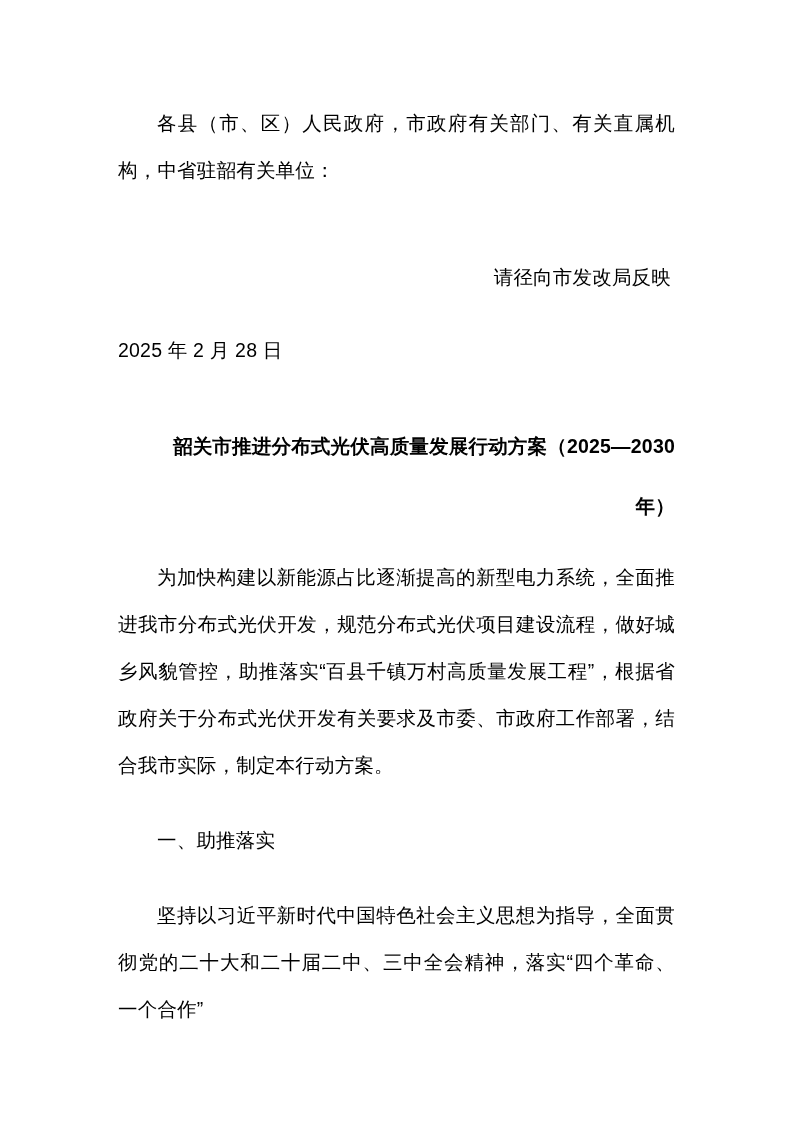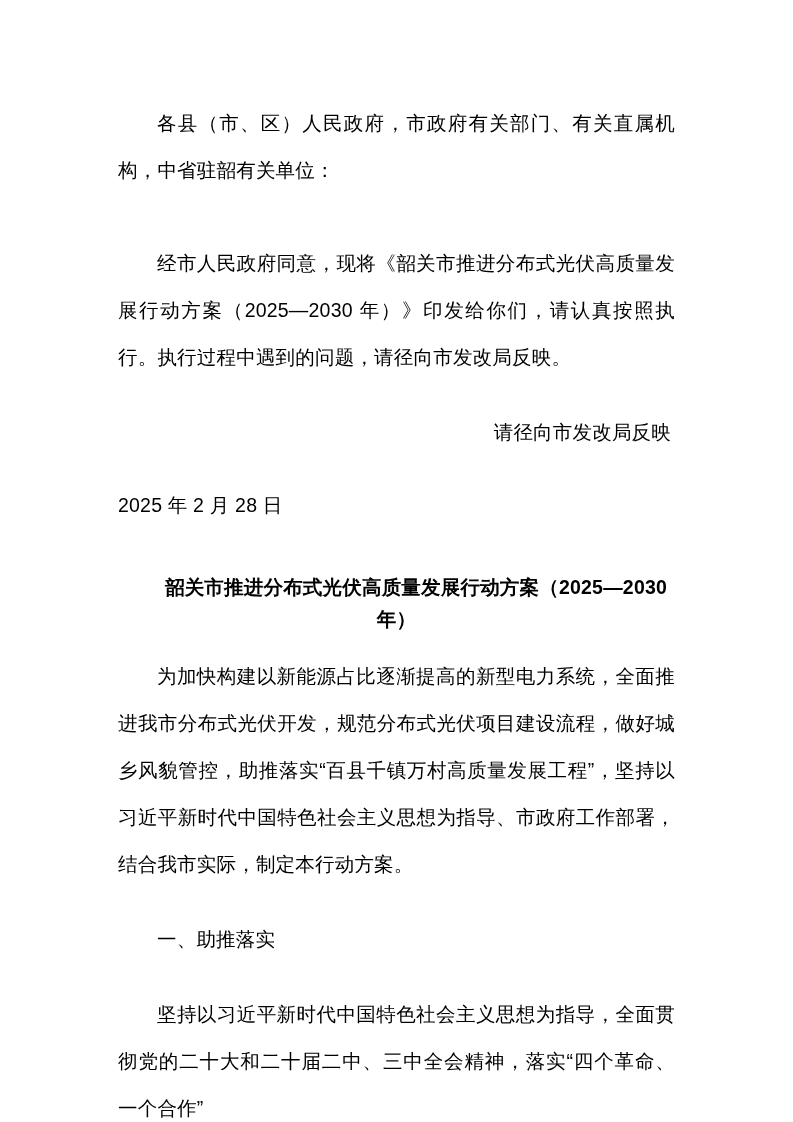--- a/index.html
+++ b/index.html
@@ -46,22 +46,22 @@
   }
   .sig-date {
     margin-top: 26px;
     text-align: left;
     padding-right: 4px;
   }
   .doc-title {
     margin: 42px 0 18px 0;
     font-size: 19.5px;
     font-weight: bold;
-    line-height: 32px;
-    text-align: center;
+    line-height: 60px;
+    text-align: right;
     text-indent: 2em;
     letter-spacing: 0.2px;
   }
   .section-heading {
     margin: 30px 0 16px 0;
     text-indent: 2em;
     line-height: 47px;
   }
   .spacer-top {
     height: 18px;
@@ -70,28 +70,27 @@
 </head>
 <body>
 
 <div class="page">
   <div class="doc-body">
 
     <p class="para">各县（市、区）人民政府，市政府有关部门、有关直属机构，中省驻韶有关单位：</p>
 
     <div class="spacer-top"></div>
 
-    <p class="para">经市人民政府同意，现将《韶关市推进分布式光伏高质量发展行动方案（2025—2030 年）》印发给你们，请认真按照执行。执行过程中遇到的问题，请径向市发改局反映。</p>
 
     <p class="signature sig-block">请径向市发改局反映</p>
 
     <p class="signature sig-date">2025 年 2 月 28 日</p>
 
     <h1 class="doc-title">韶关市推进分布式光伏高质量发展行动方案（2025—2030 年）</h1>
 
-    <p class="para">为加快构建以新能源占比逐渐提高的新型电力系统，全面推进我市分布式光伏开发，规范分布式光伏项目建设流程，做好城乡风貌管控，助推落实“百县千镇万村高质量发展工程”，坚持以习近平新时代中国特色社会主义思想为指导、市政府工作部署，结合我市实际，制定本行动方案。</p>
+    <p class="para">为加快构建以新能源占比逐渐提高的新型电力系统，全面推进我市分布式光伏开发，规范分布式光伏项目建设流程，做好城乡风貌管控，助推落实“百县千镇万村高质量发展工程”，根据省政府关于分布式光伏开发有关要求及市委、市政府工作部署，结合我市实际，制定本行动方案。</p>
 
     <p class="para section-heading">一、助推落实</p>
 
     <p class="para tight">坚持以习近平新时代中国特色社会主义思想为指导，全面贯彻党的二十大和二十届二中、三中全会精神，落实“四个革命、一个合作”</p>
 
   </div>
 </div>
 
 </body></html>

